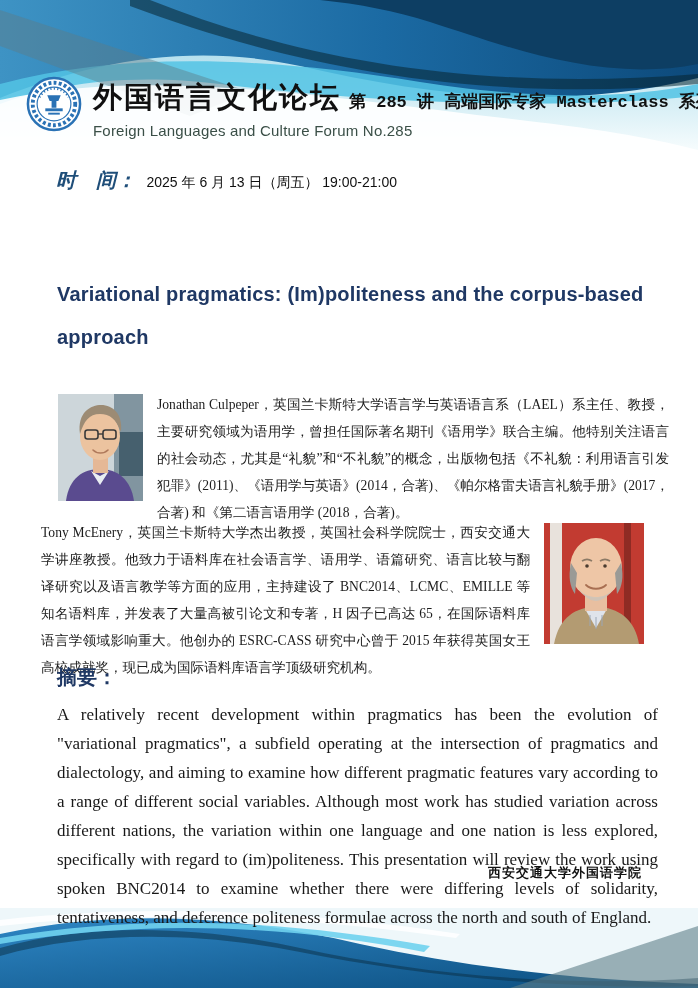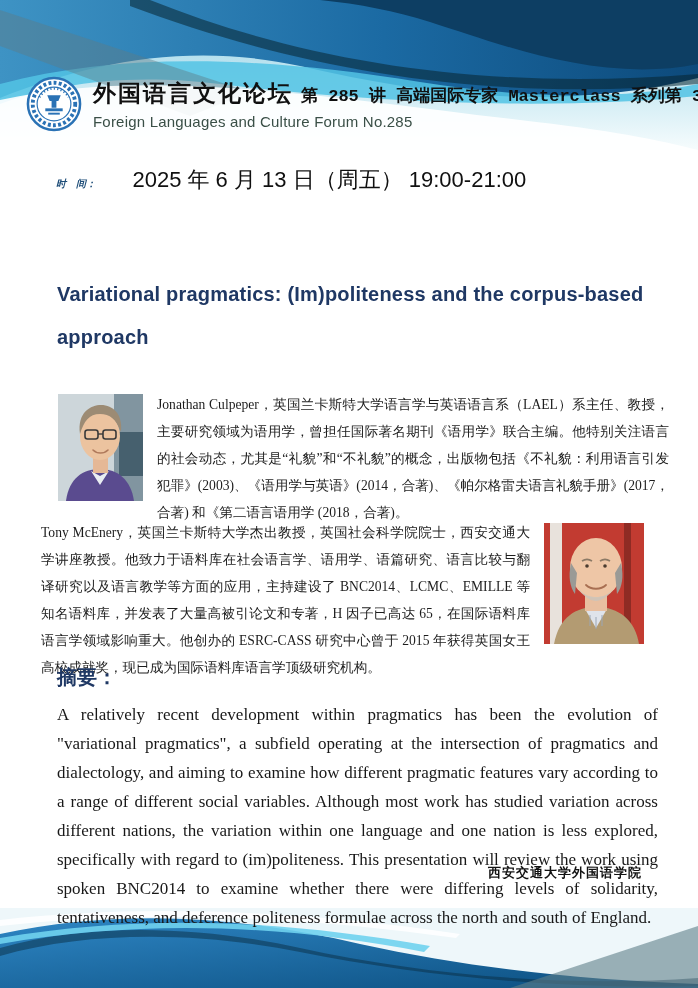--- a/index.html
+++ b/index.html
@@ -9,28 +9,28 @@
   }
   .banner{position:absolute;left:0;width:698px;z-index:0;}
   .banner svg{display:block;width:698px;height:100%;}
   .top-banner{top:0;height:150px;}
   .bottom-banner{bottom:0;height:80px;}
 
   .header{position:absolute;top:76px;left:26px;display:flex;align-items:flex-start;gap:11px;z-index:2;}
   .logo{width:56px;height:56px;flex:0 0 auto;}
   .header-text{padding-top:2px;}
   .forum-title-line{white-space:nowrap;color:#101010;}
-  .forum-title-zh{font-family:"Liberation Serif",serif;font-weight:bold;font-size:23px;letter-spacing:2px;}
+  .forum-title-zh{font-family:"Liberation Serif",serif;font-weight:bold;font-size:29px;letter-spacing:2px;}
   .forum-session{font-family:"Liberation Mono","DejaVu Sans Mono",monospace;font-weight:bold;font-size:17px;margin-left:8px;}
   .forum-title-en{font-size:15px;color:#3a4f47;margin-top:4px;letter-spacing:0.2px;}
 
   .details{position:absolute;top:164px;left:56px;z-index:2;}
   .detail-row{height:32px;line-height:32px;white-space:nowrap;}
-  .detail-label{color:#1f4e79;font-weight:bold;font-size:10px;font-family:"Liberation Serif",serif;font-style:italic;margin-right:6px;}
-  .detail-value{color:#101010;font-size:22px;margin-left:26px;}
+  .detail-label{color:#1f4e79;font-weight:bold;font-size:20px;font-family:"Liberation Serif",serif;font-style:italic;margin-right:6px;}
+  .detail-value{color:#101010;font-size:14px;}
   .detail-value.zh-name{font-family:"Liberation Serif",serif;font-style:italic;font-weight:bold;}
 
   .talk-title{
     position:absolute;top:273px;left:57px;width:608px;z-index:2;
     color:#1f3864;font-weight:bold;font-size:20px;line-height:43px;letter-spacing:0.2px;
   }
 
   .speaker{position:absolute;z-index:2;font-family:"Liberation Serif",serif;color:#1c1c1c;}
   .speaker-bio{font-size:13.6px;line-height:27px;text-align:justify;}
   .speaker-1{top:391px;left:58px;width:611px;}
@@ -134,21 +134,21 @@
       <path d="M33 77 L42 91 L51 77 L42 82 Z" fill="#e9edf2"></path>
       <rect x="35" y="60" width="15" height="19" fill="#e5b896"></rect>
       <ellipse cx="42" cy="42" rx="20" ry="24" fill="#ecc39f"></ellipse>
       <path d="M22 40 C19 18 33 11 43 11 C55 11 65 20 63 38 C58 25 52 20 42 20 C31 20 26 27 22 40 Z" fill="#9c8b74"></path>
       <rect x="27" y="36" width="13" height="9" rx="2.5" fill="none" stroke="#3a3a3a" stroke-width="1.6"></rect>
       <rect x="45" y="36" width="13" height="9" rx="2.5" fill="none" stroke="#3a3a3a" stroke-width="1.6"></rect>
       <line x1="40" y1="40" x2="45" y2="40" stroke="#3a3a3a" stroke-width="1.4"></line>
       <path d="M35 56 C39 60 46 60 50 56" stroke="#b07a5c" fill="none" stroke-width="1.6" stroke-linecap="round"></path>
     </svg>
   </div>
-  <div class="speaker-bio">Jonathan Culpeper，英国兰卡斯特大学语言学与英语语言系（LAEL）系主任、教授，主要研究领域为语用学，曾担任国际著名期刊《语用学》联合主编。他特别关注语言的社会动态，尤其是“礼貌”和“不礼貌”的概念，出版物包括《不礼貌：利用语言引发犯罪》(2003)、《语用学与英语》(2014，合著)、《帕尔格雷夫语言礼貌手册》(2017，合著) 和《第二语言语用学 (2018，合著)。</div>
+  <div class="speaker-bio">Jonathan Culpeper，英国兰卡斯特大学语言学与英语语言系（LAEL）系主任、教授，主要研究领域为语用学，曾担任国际著名期刊《语用学》联合主编。他特别关注语言的社会动态，尤其是“礼貌”和“不礼貌”的概念，出版物包括《不礼貌：利用语言引发犯罪》(2011)、《语用学与英语》(2014，合著)、《帕尔格雷夫语言礼貌手册》(2017，合著) 和《第二语言语用学 (2018，合著)。</div>
 </div>
 
 <div class="speaker speaker-2">
   <div class="photo">
     <svg viewBox="0 0 100 121" aria-hidden="true">
       <rect width="100" height="121" fill="#c23b31"></rect>
       <rect x="6" width="12" height="121" fill="#e8e2dc"></rect>
       <rect x="80" width="7" height="121" fill="#8f2b24"></rect>
       <path d="M10 121 C15 94 32 84 52 84 C75 84 91 97 95 121 Z" fill="#b39b72"></path>
       <path d="M41 86 L52 105 L63 86 Z" fill="#dfe3ea"></path>

